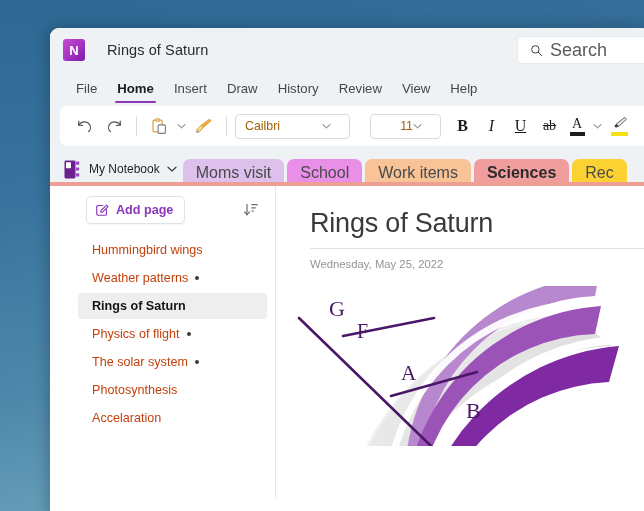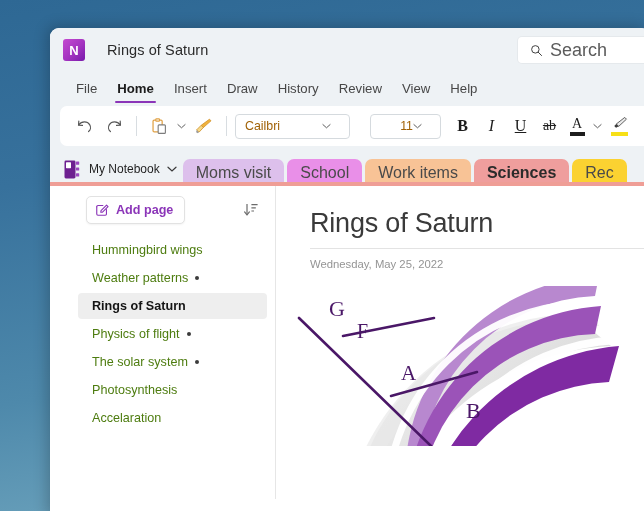--- a/index.html
+++ b/index.html
@@ -279,21 +279,21 @@
   }
   #page-list { margin-top: 12px; }
   .page-item {
     height: 26px;
     margin: 2px 8px;
     border-radius: 4px;
     display: flex;
     align-items: center;
     padding-left: 14px;
     font-size: 12.6px;
-    color: #4d7c0f;
+    color: #c2410c;
   }
   .page-item.selected {
     background: #eeeeee;
     font-weight: bold;
     color: #141414;
   }
   .page-item .dot {
     display: inline-block;
     width: 4px; height: 4px;
     border-radius: 50%;

